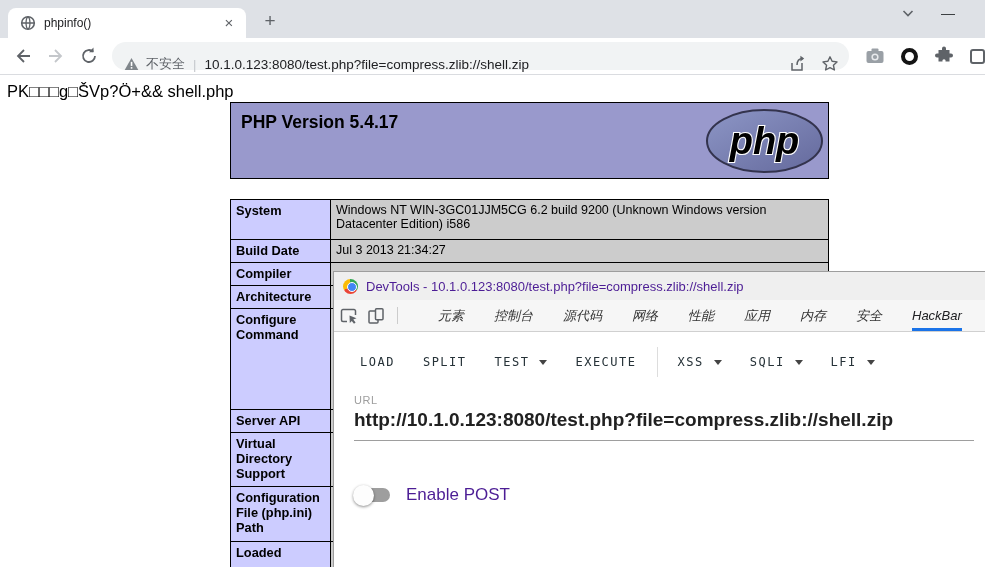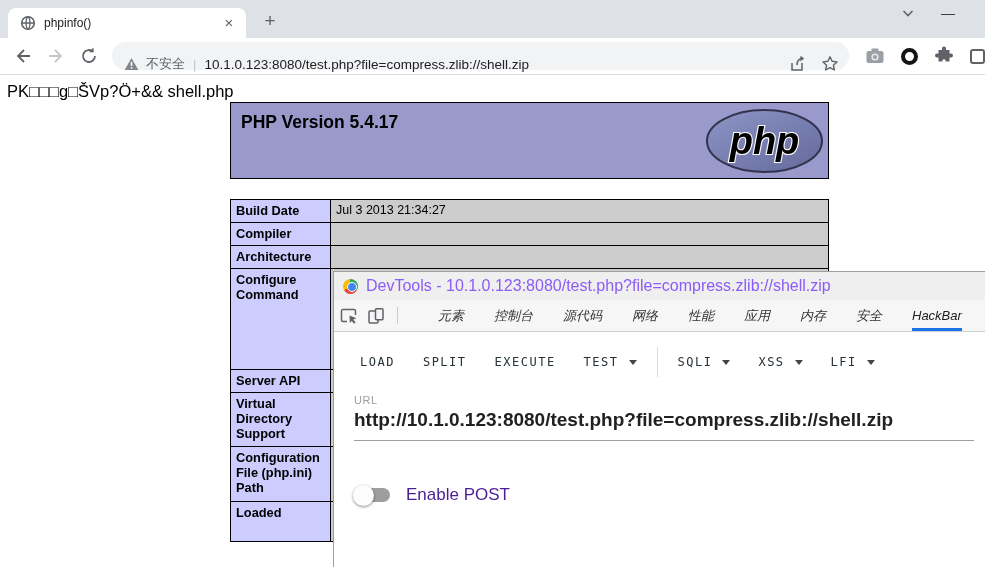--- a/index.html
+++ b/index.html
@@ -52,21 +52,21 @@
   tr.r-ld th, tr.r-ld td { height:40px; }
 
   
   .devtools { position:absolute; left:331px; top:196px; width:654px; height:296px; background:#fff;
               border-left:1px solid #9e9e9e; border-top:1px solid #9e9e9e; }
   .dt-titlebar { height:28px; background:#efefef; display:flex; align-items:center; padding-left:9px; }
   .chrome-logo { width:15px; height:15px; border-radius:50%; flex:none; position:relative;
     background:conic-gradient(from 120deg, #ea4335 0 120deg, #fbbc05 120deg 240deg, #34a853 240deg 360deg); }
   .chrome-logo::after { content:""; position:absolute; left:3.5px; top:3.5px; width:8px; height:8px;
     background:#4285f4; border:1.5px solid #fff; border-radius:50%; }
-  .dt-title { font-size:16px; color:#8b5cf6; margin-left:8px; white-space:nowrap; }
+  .dt-title { font-size:13px; color:#4c1d95; margin-left:8px; white-space:nowrap; }
   .dt-tabbar { height:32px; background:#f6f6f6; border-bottom:1px solid #d0d0d0; display:flex; align-items:center; padding-left:6px;font-style:italic; }
   .dt-ico { width:18px; height:18px; flex:none; }
   .dt-ico + .dt-ico { margin-left:9px; }
   .dt-tbsep { width:1px; height:17px; background:#ccc; margin:0 10px 0 12px; flex:none; }
   .dt-tabs { display:flex; align-items:center; height:100%; }
   .dt-tab { font-size:13px; color:#333; margin-left:30px; white-space:nowrap; height:100%;
             display:flex; align-items:center; border-bottom:3px solid transparent; padding-top:3px; cursor:pointer; }
   .dt-tab.active { color:#202124; border-bottom:3px solid #1a73e8; }
 
   .hb-buttons { display:flex; align-items:center; margin:15px 0 0 12px; }
@@ -165,20 +165,24 @@
             <stop offset="1" stop-color="#64699c"></stop>
           </linearGradient>
         </defs>
         <ellipse cx="59.5" cy="33" rx="57.5" ry="31" fill="url(#phpg)" stroke="#33334d" stroke-width="2"></ellipse>
         <text x="59.5" y="46" text-anchor="middle" font-family="Liberation Sans, sans-serif" font-size="38" font-weight="bold" font-style="italic" fill="#000" stroke="#fff" stroke-width="2.2" paint-order="stroke">php</text>
       </svg>
     </div>
 
     <table class="php-table">
       <tbody>
+          <tr class="r-sys">
+        <th>System</th>
+        <td>Windows NT WIN-3GC01JJM5CG 6.2 build 9200 (Unknown Windows version Datacenter Edition) i586</td>
+      </tr>
       <tr class="r-sm">
         <th>Build Date</th>
         <td>Jul 3 2013 21:34:27</td>
       </tr>
       <tr class="r-sm">
         <th>Compiler</th>
         <td></td>
       </tr>
       <tr class="r-sm">
         <th>Architecture</th>
@@ -235,32 +239,32 @@
         <span class="dt-tab">安全</span>
         <span class="dt-tab active">HackBar</span>
 
       </div>
     </div>
 
     <div class="dt-content">
       <div class="hb-buttons">
         <span class="hb-btn">LOAD</span>
         <span class="hb-btn">SPLIT</span>
+        <span class="hb-btn">
+            <span>TEST</span>
+            <span class="caret"></span>
+          </span>
         <span class="hb-btn">EXECUTE</span>
-        <span class="hb-btn">
-            <span>TEST</span>
-            <span class="caret"></span>
-          </span>
         <div class="hb-sep"></div>
         <span class="hb-btn">
+            <span>XSS</span>
+            <span class="caret"></span>
+          </span>
+        <span class="hb-btn">
             <span>SQLI</span>
-            <span class="caret"></span>
-          </span>
-        <span class="hb-btn">
-            <span>XSS</span>
             <span class="caret"></span>
           </span>
         <span class="hb-btn">
             <span>LFI</span>
             <span class="caret"></span>
           </span>
       </div>
 
       <div class="hb-url">
         <div class="hb-url-label">URL</div>

